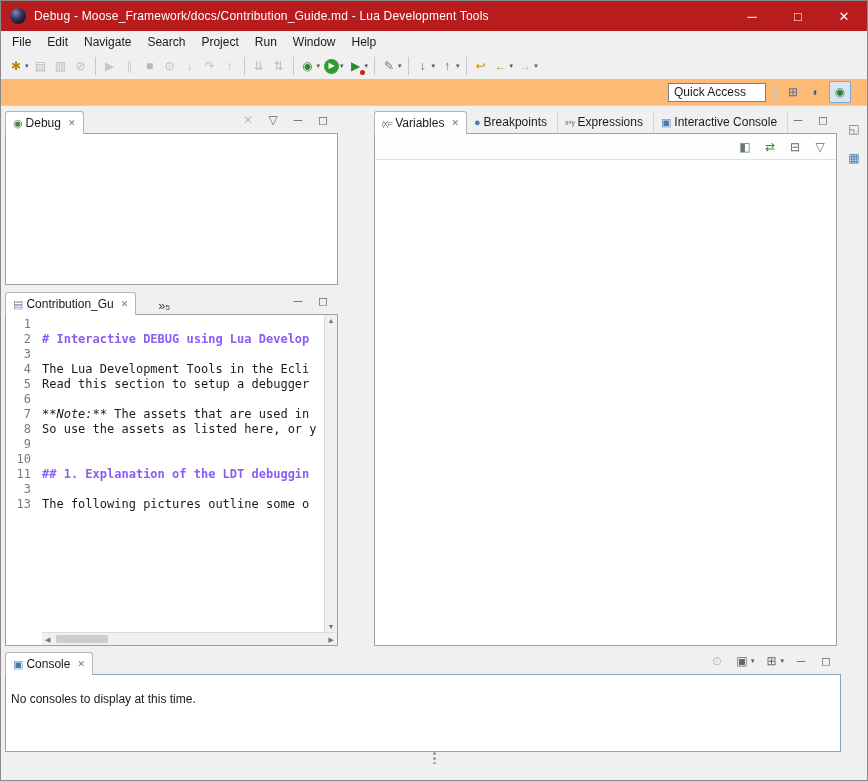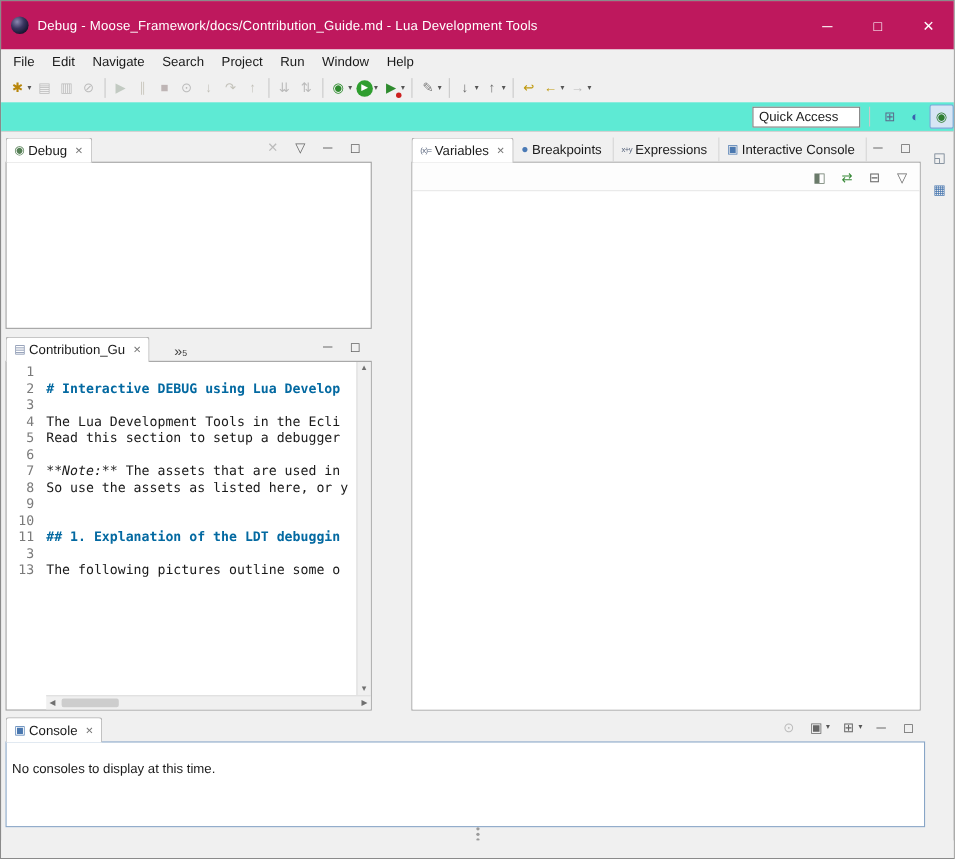--- a/index.html
+++ b/index.html
@@ -3,21 +3,21 @@
 <meta charset="utf-8">
 <style>
   * { box-sizing: border-box; margin: 0; padding: 0; }
   html,body { width:868px; height:781px; overflow:hidden; background:#d4d0c8; }
   body { font-family:"Liberation Sans", sans-serif; font-size:12px; color:#1a1a1a; }
 
   .window { width:868px; height:781px; display:flex; flex-direction:column;
             background:#f0f0f0; border:1px solid #8a8a8a; }
 
   
-  .titlebar { height:44px; background:#be185d; color:#fff; display:flex; align-items:center; flex:0 0 auto; }
+  .titlebar { height:30px; background:#b91c1c; color:#fff; display:flex; align-items:center; flex:0 0 auto; }
   .app-icon { width:16px; height:16px; border-radius:50%; margin:0 8px 0 9px;
               background:radial-gradient(circle at 35% 30%, #8a87b0 0%, #3a3560 40%, #0d0c22 85%); }
   .title { font-size:12px; letter-spacing:.2px; }
   .win-controls { margin-left:auto; display:flex; height:100%; }
   .win-btn { width:46px; height:100%; display:flex; align-items:center; justify-content:center;
              font-size:13px; color:#fff; cursor:default; }
 
   
   .menubar { height:22px; display:flex; align-items:center; padding-left:3px; background:#f0f0f0; flex:0 0 auto; }
   .menu-item { padding:3px 8px; }
@@ -28,21 +28,21 @@
   .tb-item { display:flex; align-items:center; padding:2px 2px; border-radius:2px; }
   .icon16 { width:16px; height:16px; display:flex; align-items:center; justify-content:center;
             font-size:12px; color:#666; position:relative; line-height:1; }
   .icon16.circ { width:15px; height:15px; border-radius:50%; color:#fff; font-size:8px; }
   .reddot { position:absolute; right:-1px; bottom:-1px; width:5px; height:5px; border-radius:50%; }
   .disabled { opacity:.38; filter:grayscale(.8); }
   .dd { font-size:7px; color:#555; margin-left:1px; }
 
   
   .quickrow { height:27px; display:flex; align-items:center; justify-content:flex-end;
-              gap:5px; padding-right:0; background:#5eead4; border-bottom:1px solid #d2d2d2; flex:0 0 auto; }
+              gap:5px; padding-right:16px; background:#fdba74; border-bottom:1px solid #d2d2d2; flex:0 0 auto; }
   .qa-box { width:98px; height:19px; border:1px solid #7f7f7f; background:#fff;
             display:flex; align-items:center; padding:0 5px; }
   .vsep { width:1px; height:18px; background:#c9c9c9; margin:0 3px; }
   .persp { display:flex; align-items:center; gap:3px; }
   .persp .tb-item.active { background:#d7e5f4; border:1px solid #7da7d9; }
 
   
   .main { flex:1 1 auto; display:flex; padding:3px 0 0 4px; gap:4px; min-height:0; }
   .left-col { width:333px; display:flex; flex-direction:column; gap:5px; flex:0 0 auto; }
   .right-col { flex:1 1 auto; display:flex; flex-direction:column; min-width:0;padding-left:32px; }
@@ -78,21 +78,21 @@
 
   
   .editor-body { display:flex; flex-direction:column; }
   .editor-scroll { flex:1 1 auto; display:flex; min-height:0; overflow:hidden; }
   .lines-wrap { flex:1 1 auto; overflow:hidden; padding-top:2px;
                 font-family:"DejaVu Sans Mono", monospace; font-size:12px; }
   .row { height:15px; line-height:15px; display:flex; white-space:pre; }
   .num { width:32px; flex:0 0 auto; text-align:right; padding-right:7px; color:#7a7a7a; }
   .txt { flex:1 1 auto; padding-left:4px; overflow:hidden; }
   .row.sel .txt { background:#9fc6f2; }
-  .txt.heading { color:#0369a1; font-weight:bold; }
+  .txt.heading { color:#8b5cf6; font-weight:bold; }
   .em { font-style:italic; }
   .vscroll { width:13px; flex:0 0 auto; background:#f0f0f0; border-left:1px solid #dcdcdc;
              display:flex; flex-direction:column; align-items:center; justify-content:space-between; padding:2px 0; }
   .sc-arrow { font-size:7px; color:#707070; line-height:1; }
   .hscroll { height:13px; flex:0 0 auto; margin-left:36px; background:#f0f0f0; border-top:1px solid #dcdcdc;
              display:flex; align-items:center; justify-content:space-between; padding:0 3px; position:relative; }
   .hthumb { position:absolute; left:14px; width:52px; top:2px; bottom:2px; background:#cdcdcd; border-radius:2px; }
 
   
   .bottom-row { display:flex; padding:4px 0 0 4px; flex:0 0 auto; }

